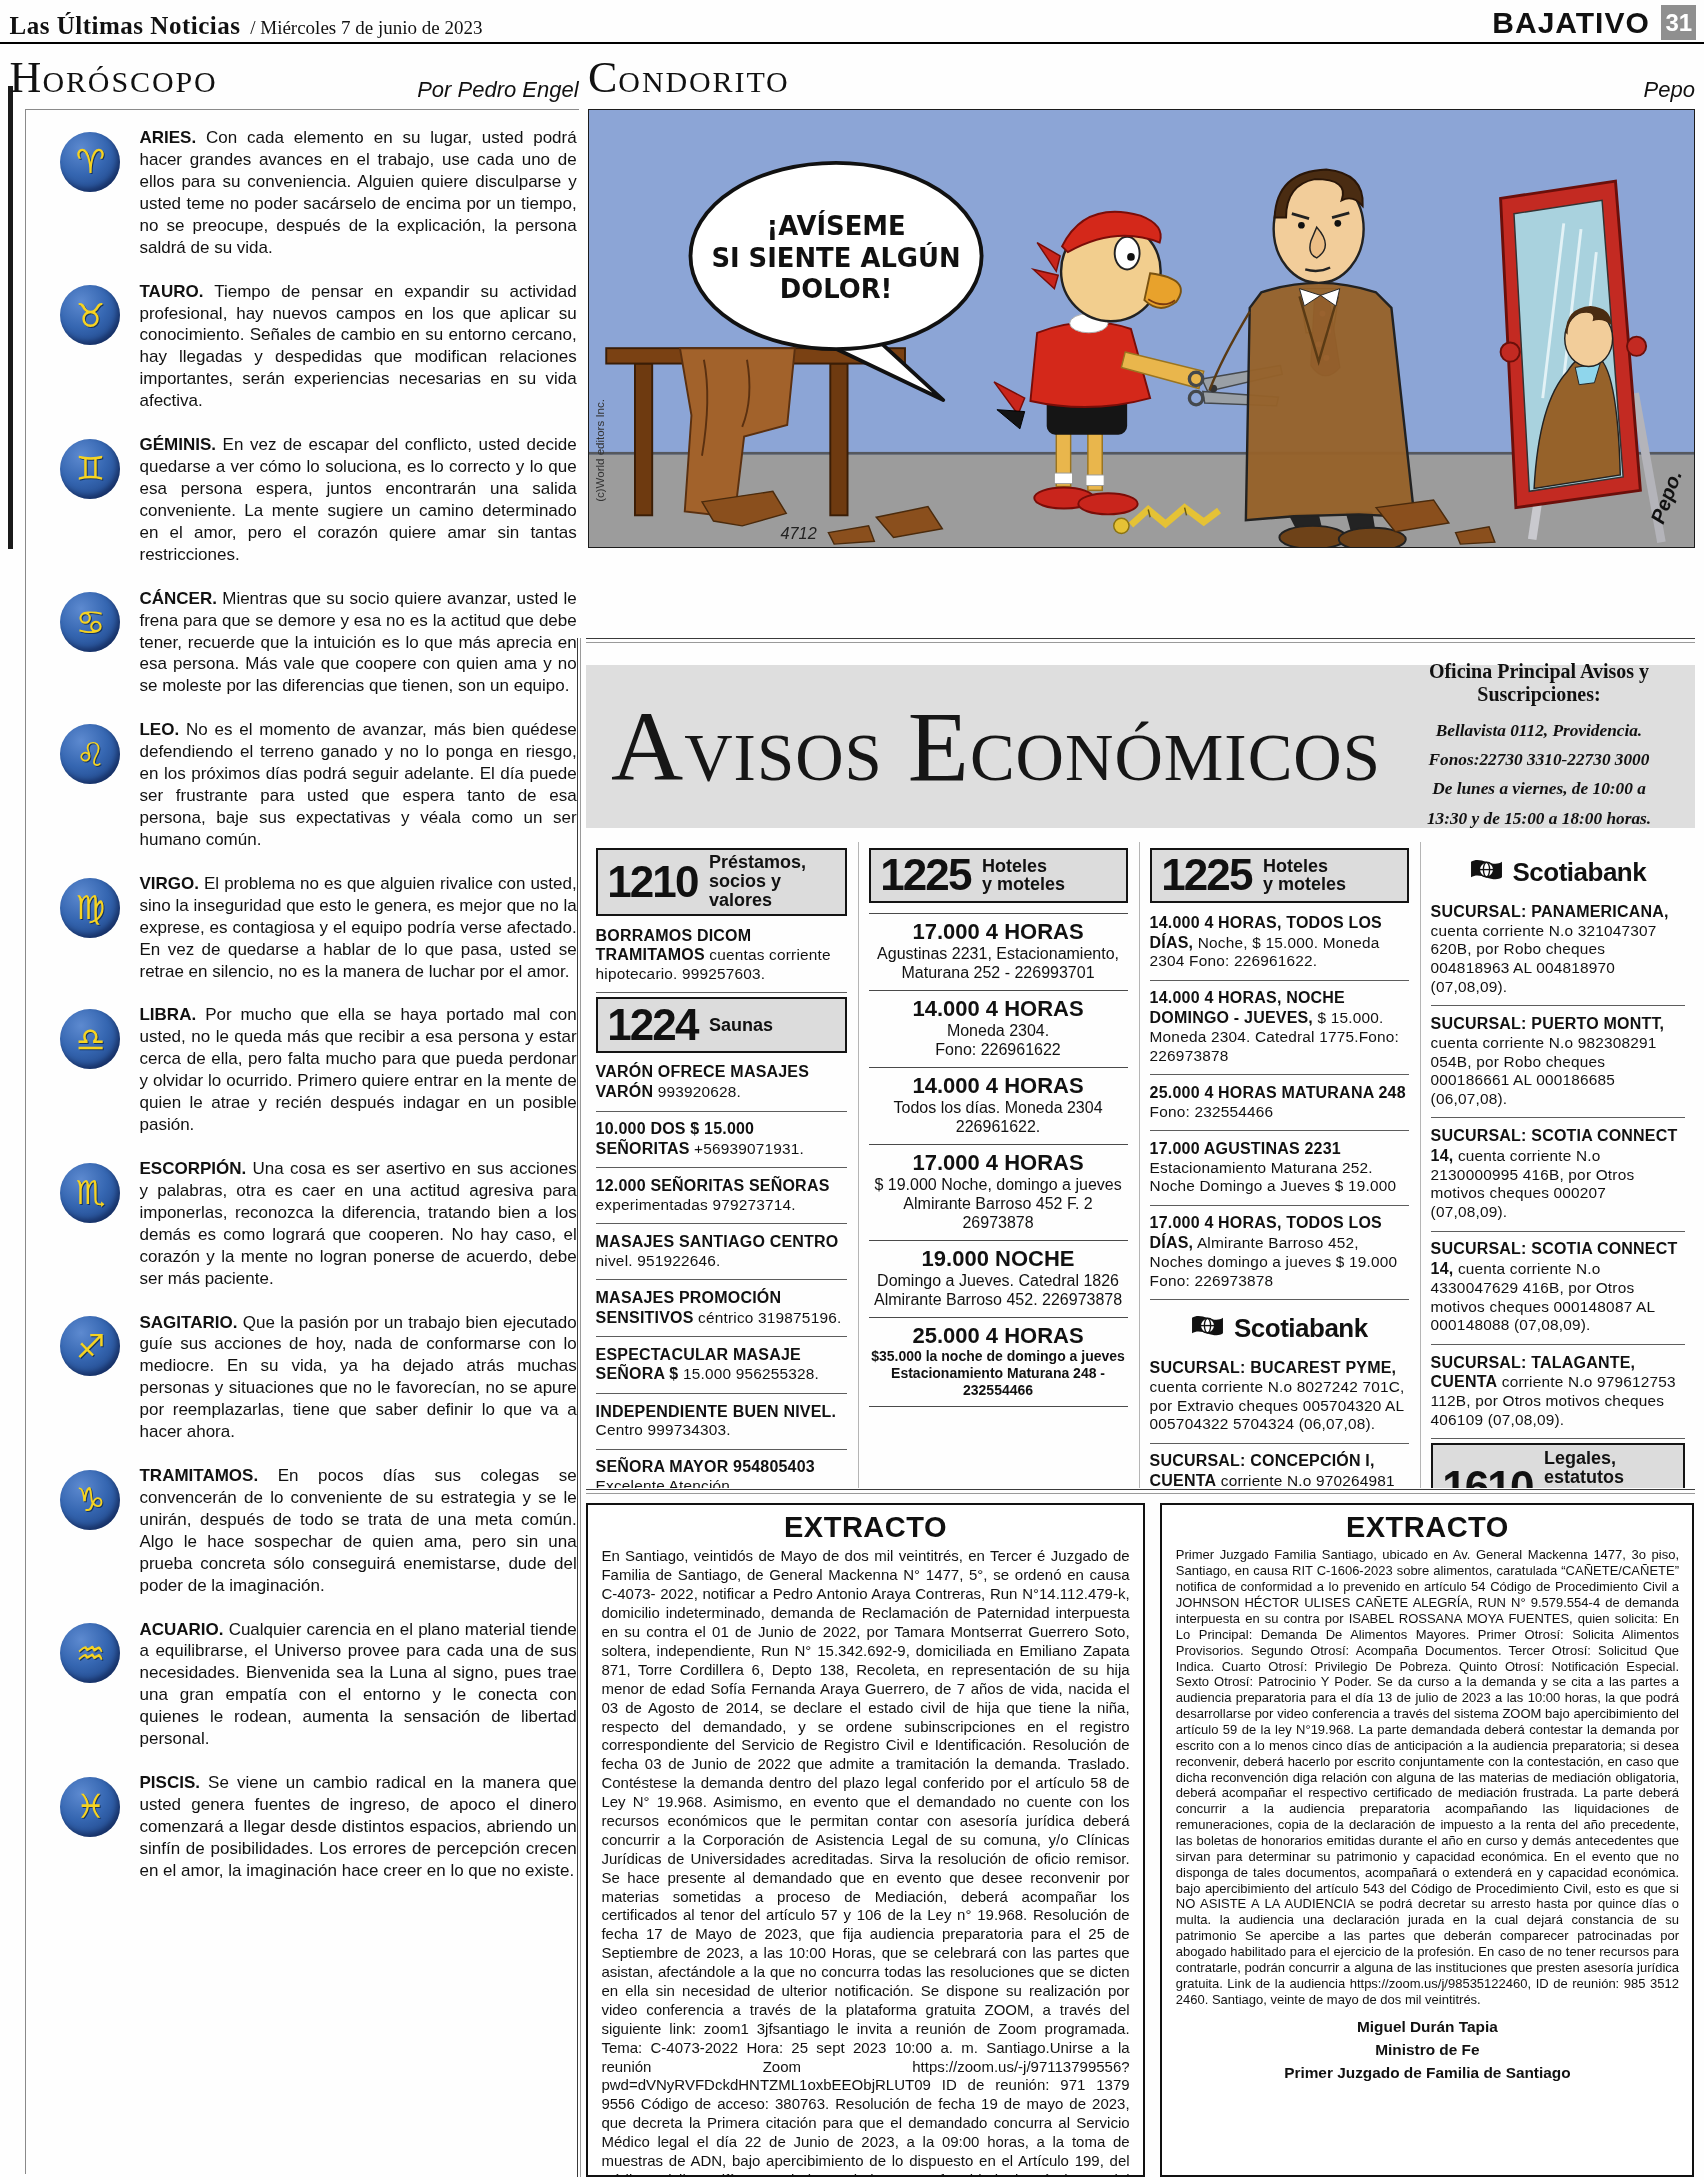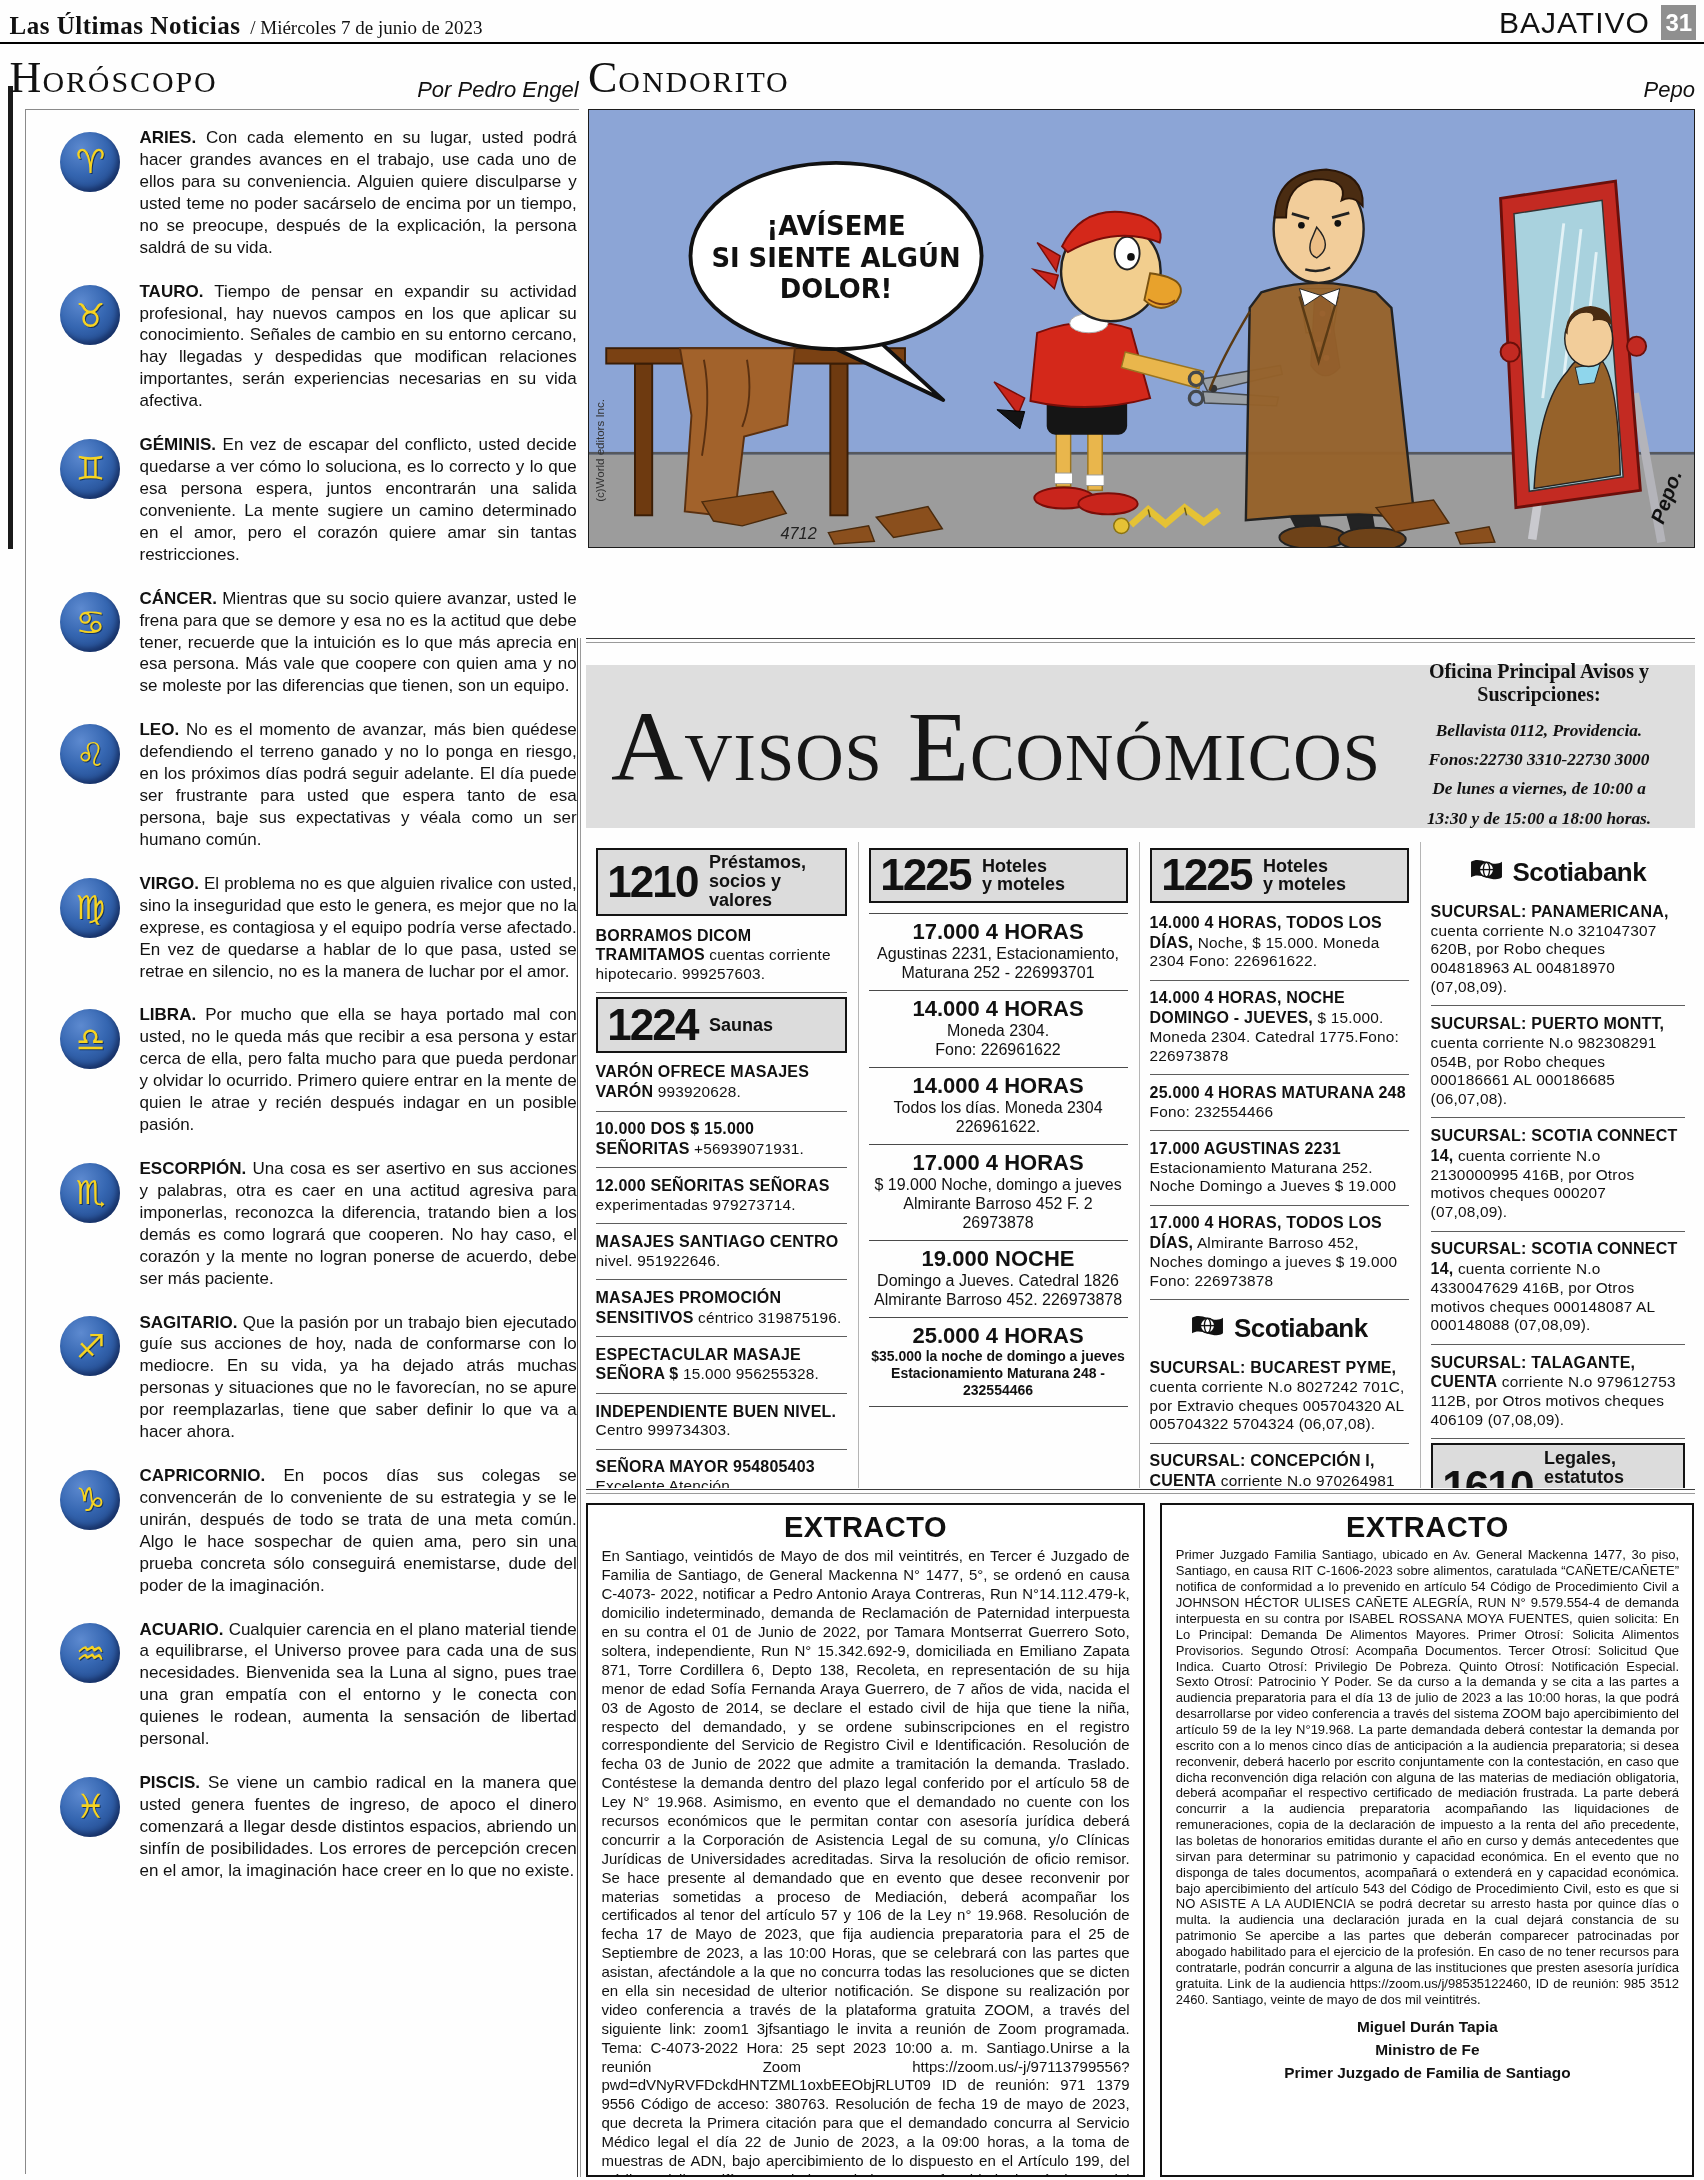--- a/index.html
+++ b/index.html
@@ -6,21 +6,21 @@
   .page{position:relative;width:1704px;height:2181px;background:#fefefe;overflow:hidden;
         font-family:"Liberation Sans","DejaVu Sans",sans-serif;color:#111;}
   
   .masthead{position:absolute;left:0;top:0;width:1704px;height:44px;box-sizing:border-box;
             border-bottom:2.9px solid #000;display:flex;justify-content:space-between;align-items:flex-end;
             padding:0 7.7px 1.9px 9.6px;}
   .mast-left{font-family:"Liberation Serif","DejaVu Serif",serif;}
   .mast-brand{font-weight:700;font-size:25px;letter-spacing:0.5px;}
   .mast-date{font-size:19px;margin-left:5.8px;}
   .mast-right{display:flex;align-items:center;}
-  .mast-section{font-size:30px;font-weight:400;letter-spacing:1px;}
+  .mast-section{font-size:30px;font-weight:700;letter-spacing:1px;}
   .pagenum{display:inline-block;width:35px;height:35px;background:#8f8f8f;color:#fff;
            font-size:24px;font-weight:700;line-height:35px;text-align:center;margin-left:11.5px;}
   
   .sec-head{display:flex;justify-content:space-between;align-items:flex-end;}
   .sec-title{margin:0;font-family:"Liberation Serif","DejaVu Serif",serif;font-weight:400;
              font-size:30px;letter-spacing:1.9px;}
   .sec-title .cap{font-size:44px;letter-spacing:1px;}
   .byline{font-style:italic;font-size:22px;font-family:"Liberation Sans",sans-serif;}
   
   .horoscope-col{position:absolute;left:9.6px;top:52px;width:569px;}
@@ -168,21 +168,21 @@
       <div class="h-entry">
         <div class="zicon">
             <span class="zglyph">♐</span>
           </div>
         <p class="h-text"><span class="h-sign">SAGITARIO.</span> <span>Que la pasión por un trabajo bien ejecutado guíe sus acciones de hoy, nada de conformarse con lo mediocre. En su vida, ya ha dejado atrás muchas personas y situaciones que no le favorecían, no se apure por reemplazarlas, tiene que saber definir lo que va a hacer ahora.</span></p>
       </div>
       <div class="h-entry">
         <div class="zicon">
             <span class="zglyph">♑</span>
           </div>
-        <p class="h-text"><span class="h-sign">CAPRICORNIO.</span> <span>En pocos días sus colegas se convencerán de lo conveniente de su estrategia y se le unirán, después de todo se trata de una meta común. Algo le hace sospechar de quien ama, pero sin una prueba concreta sólo conseguirá enemistarse, dude del poder de la imaginación.</span></p>
+        <p class="h-text"><span class="h-sign">TRAMITAMOS.</span> <span>En pocos días sus colegas se convencerán de lo conveniente de su estrategia y se le unirán, después de todo se trata de una meta común. Algo le hace sospechar de quien ama, pero sin una prueba concreta sólo conseguirá enemistarse, dude del poder de la imaginación.</span></p>
       </div>
       <div class="h-entry">
         <div class="zicon">
             <span class="zglyph">♒</span>
           </div>
         <p class="h-text"><span class="h-sign">ACUARIO.</span> <span>Cualquier carencia en el plano material tiende a equilibrarse, el Universo provee para cada una de sus necesidades. Bienvenida sea la Luna al signo, pues trae una gran empatía con el entorno y le conecta con quienes le rodean, aumenta la sensación de libertad personal.</span></p>
       </div>
       <div class="h-entry">
         <div class="zicon">
             <span class="zglyph">♓</span>

